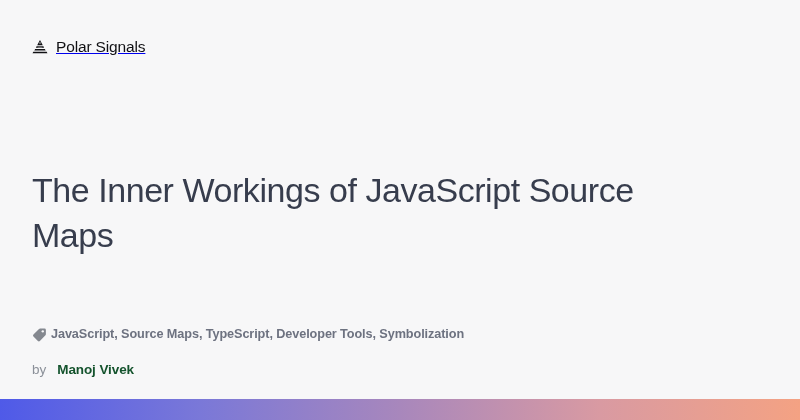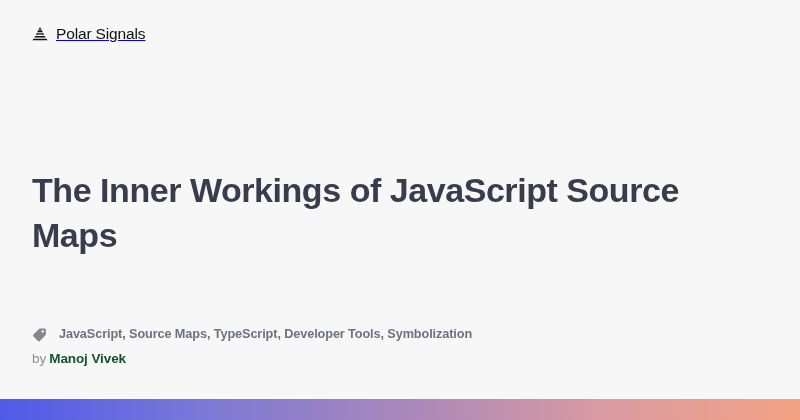--- a/index.html
+++ b/index.html
@@ -22,21 +22,21 @@
     width: 800px;
     height: 420px;
     background: #f7f7f8;
     display: flex;
     flex-direction: column;
   }
 
   
   .brand {
     position: absolute;
-    top: 25px;
+    top: 38px;
     left: 31px;
     display: flex;
     align-items: center;
     gap: 7px;
   }
 
   .brand-logo-icon {
     width: 18px;
     height: 18px;
     display: block;
@@ -53,38 +53,38 @@
   }
 
   
   .post-title {
     position: absolute;
     left: 32px;
     top: 168px;
     width: 670px;
     font-size: 34px;
     line-height: 1.31;
-    font-weight: 700;
+    font-weight: 400;
     color: #373d4d;
     letter-spacing: -0.45px;
   }
 
   
   .meta {
     position: absolute;
     left: 32px;
     top: 327px;
     width: 730px;
   }
 
   .tags-row {
     display: flex;
     align-items: center;
-    gap: 12px;
-    margin-bottom: 9px;
+    gap: 4px;
+    margin-bottom: 20px;
   }
 
   .tag-icon {
     width: 15px;
     height: 15px;
     display: block;
     flex: 0 0 auto;
   }
 
   .tags-text {
@@ -92,21 +92,21 @@
     font-weight: 700;
     color: #6d7280;
     letter-spacing: -0.1px;
     line-height: 1.2;
     white-space: nowrap;
   }
 
   .byline {
     display: flex;
     align-items: baseline;
-    gap: 3px;
+    gap: 11px;
     font-size: 13.5px;
     line-height: 1.2;
   }
 
   .byline-prefix {
     color: #8b9099;
     font-weight: 400;
   }
 
   .byline-author {

